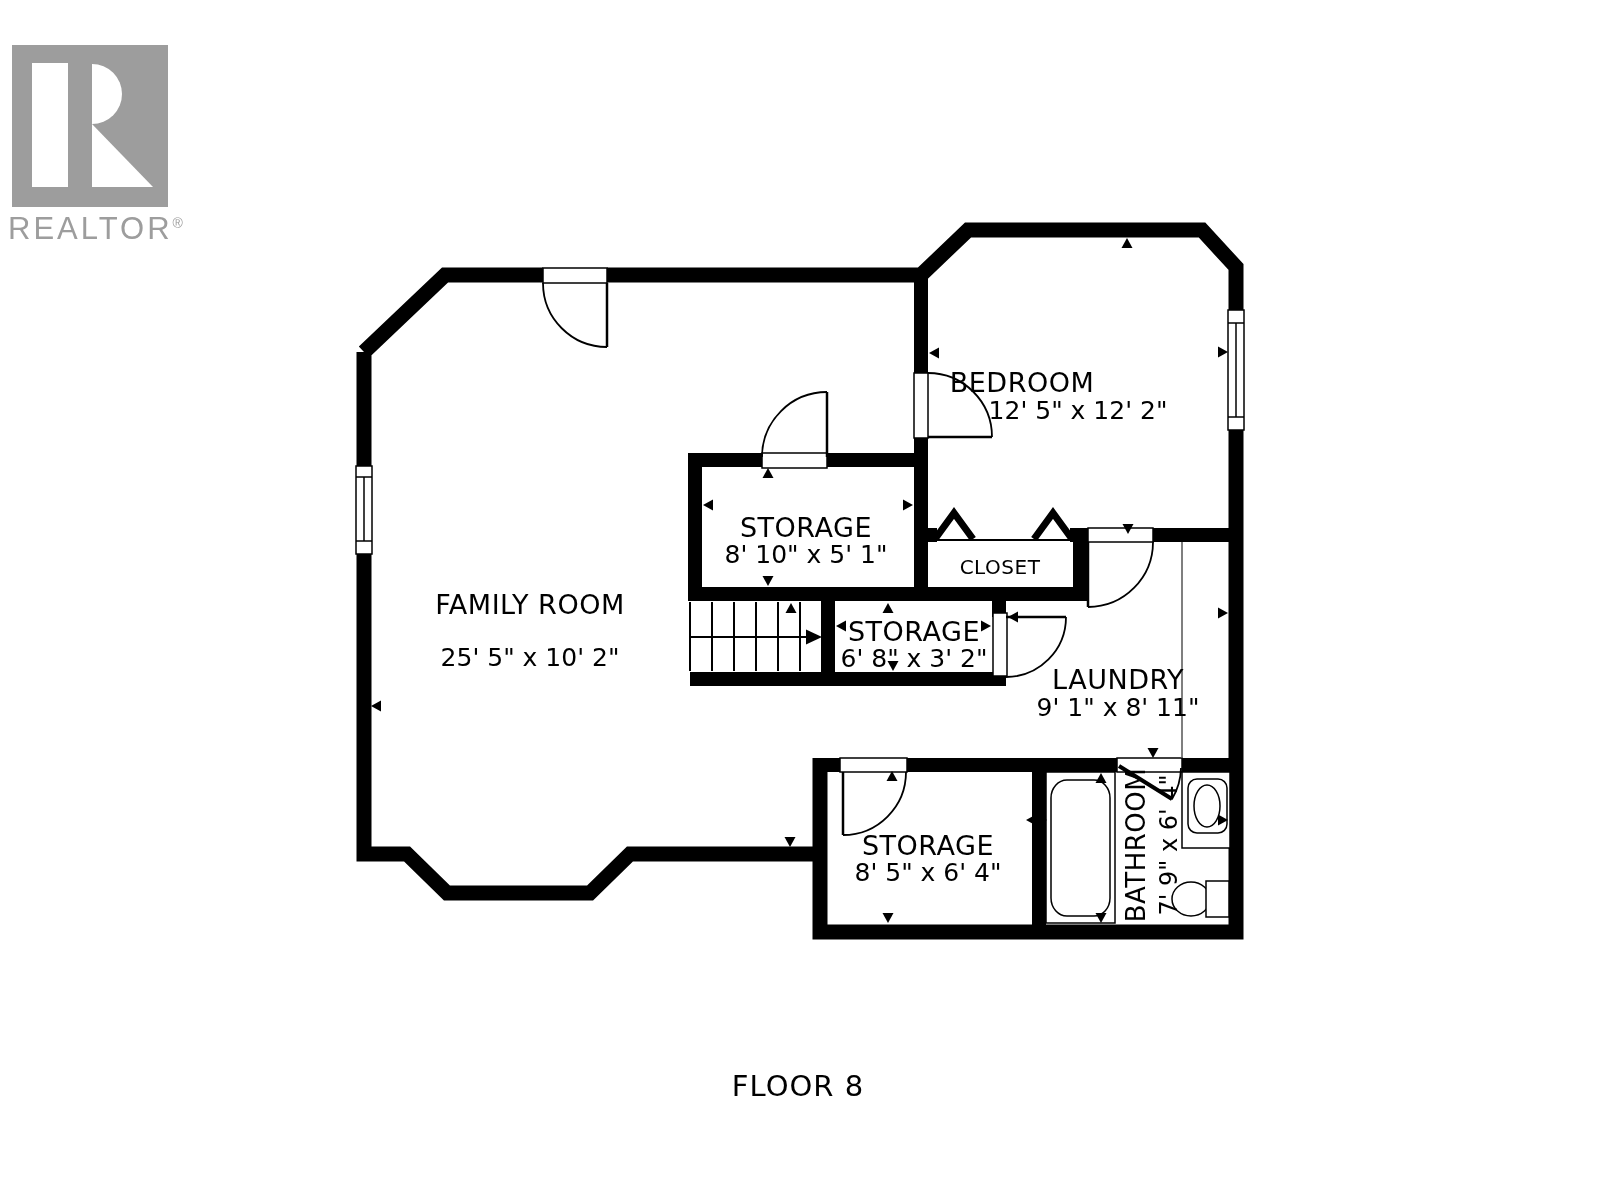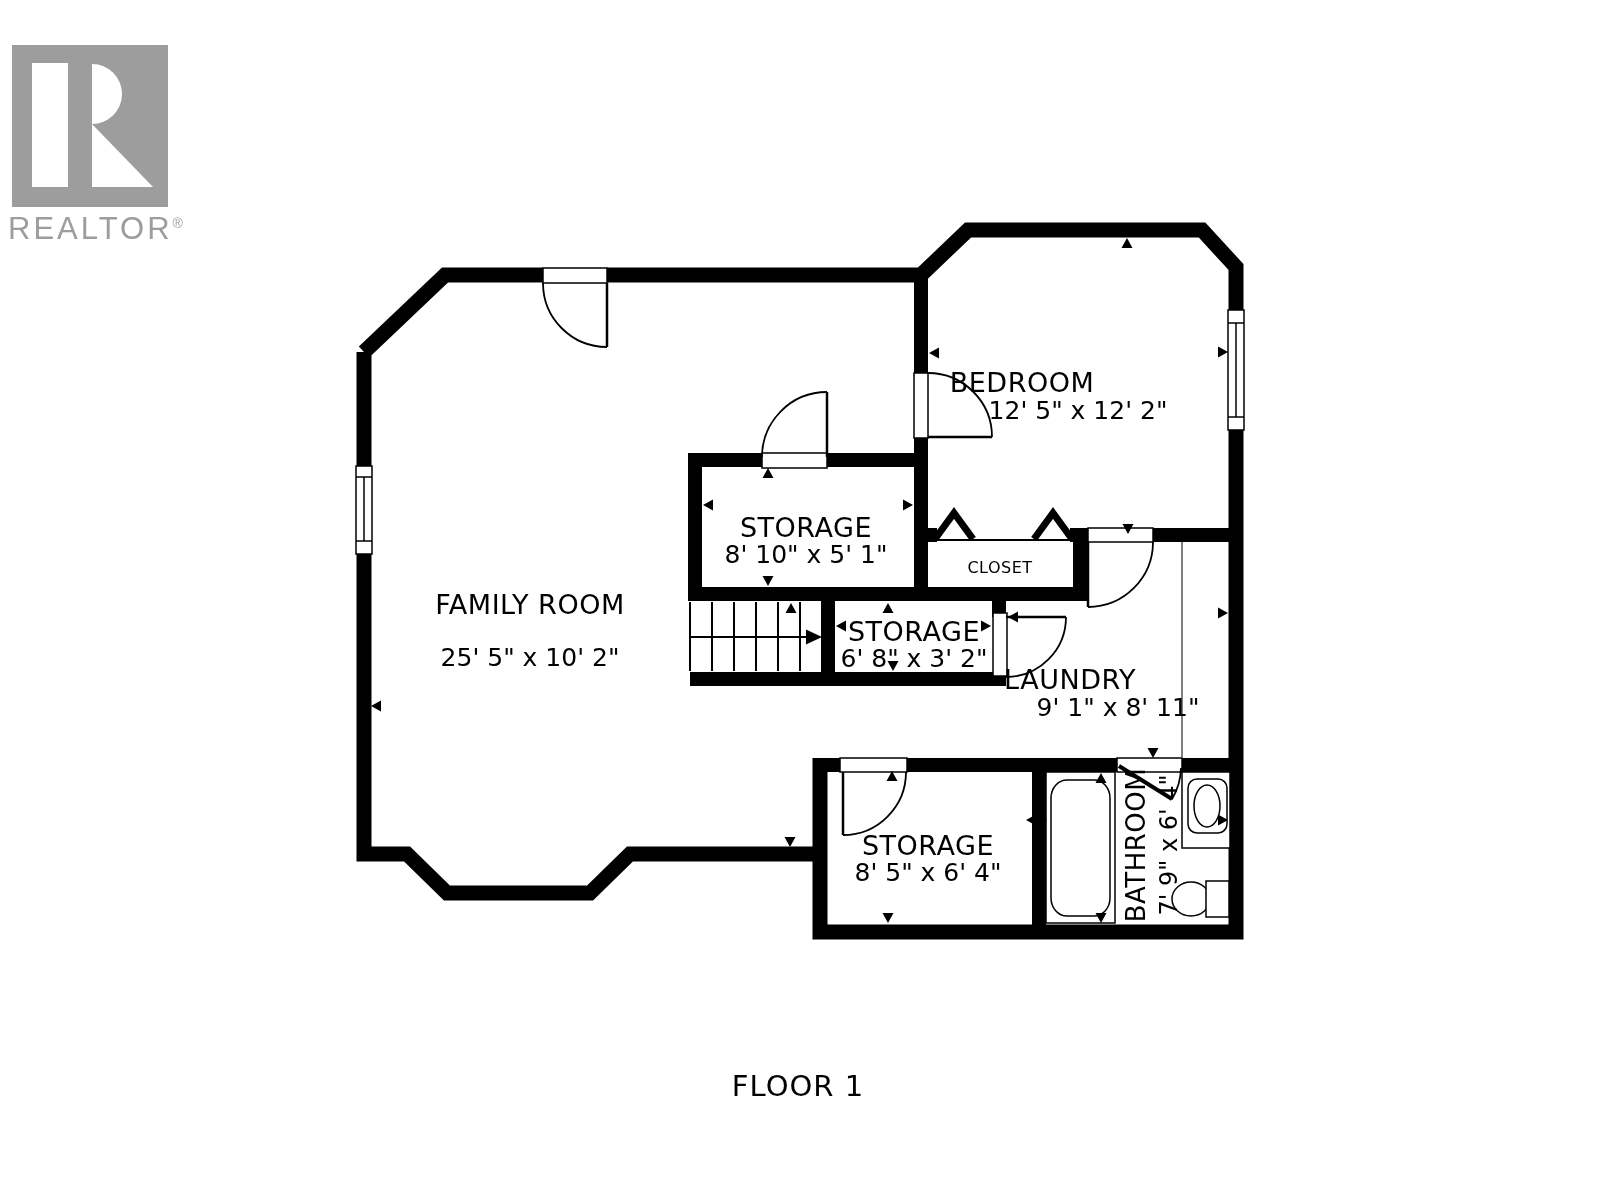--- a/index.html
+++ b/index.html
@@ -2,21 +2,21 @@
 <html><head>
 <meta charset="utf-8">
 <style>
   html,body{margin:0;padding:0;background:#ffffff;}
   .canvas{position:relative;width:1284px;height:1200px;background:#ffffff;overflow:hidden;
           font-family:"DejaVu Sans","Liberation Sans",sans-serif;}
   .plan-svg{position:absolute;left:0;top:0;}
   .lbl{position:absolute;transform:translate(-50%,-50%);white-space:nowrap;color:#000;
        font-size:27px;letter-spacing:0.5px;}
   .dims{font-size:25px;letter-spacing:0px;}
-  .lbl-sm{font-size:16px;}
+  .lbl-sm{font-size:20px;}
   .lbl-rot{position:absolute;transform:translate(-50%,-50%) rotate(-90deg);
            white-space:nowrap;color:#000;text-align:center;line-height:1.3;}
   .lbl-rot .rname{font-size:26px;letter-spacing:0.5px;}
   .lbl-rot .rdims{font-size:24px;}
   .floor-lbl{position:absolute;transform:translate(-50%,-50%);font-size:29px;color:#000;
              letter-spacing:1px;white-space:nowrap;}
   .logo-text{position:absolute;left:8px;top:211px;font-size:31px;color:#9d9d9d;
              letter-spacing:3px;font-family:"Liberation Sans",sans-serif;white-space:nowrap;}
   .logo-text sup{font-size:14px;letter-spacing:0;}
 </style>
@@ -188,26 +188,26 @@
   <div class="lbl dims" style="left:1078px;top:410px;">12' 5" x 12' 2"</div>
 
   <div class="lbl" style="left:806px;top:527px;">STORAGE</div>
   <div class="lbl dims" style="left:806px;top:554px;">8' 10" x 5' 1"</div>
 
   <div class="lbl lbl-sm" style="left:1000px;top:567px;">CLOSET</div>
 
   <div class="lbl" style="left:914px;top:631px;">STORAGE</div>
   <div class="lbl dims" style="left:914px;top:658px;">6' 8" x 3' 2"</div>
 
-  <div class="lbl" style="left:1070px;top:679px;">LAUNDRY</div>
+  <div class="lbl" style="left:1118px;top:679px;">LAUNDRY</div>
   <div class="lbl dims" style="left:1118px;top:707px;">9' 1" x 8' 11"</div>
 
   <div class="lbl" style="left:928px;top:845px;">STORAGE</div>
   <div class="lbl dims" style="left:928px;top:872px;">8' 5" x 6' 4"</div>
 
   <div class="lbl-rot" style="left:1152px;top:845px;">
     <div class="rname">BATHROOM</div>
     <div class="rdims">7' 9" x 6' 4"</div>
   </div>
 
-  <div class="floor-lbl" style="left:798px;top:1086px;">FLOOR 1</div>
+  <div class="floor-lbl" style="left:798px;top:1086px;">FLOOR 8</div>
 
 </div>
 
 </body></html>

